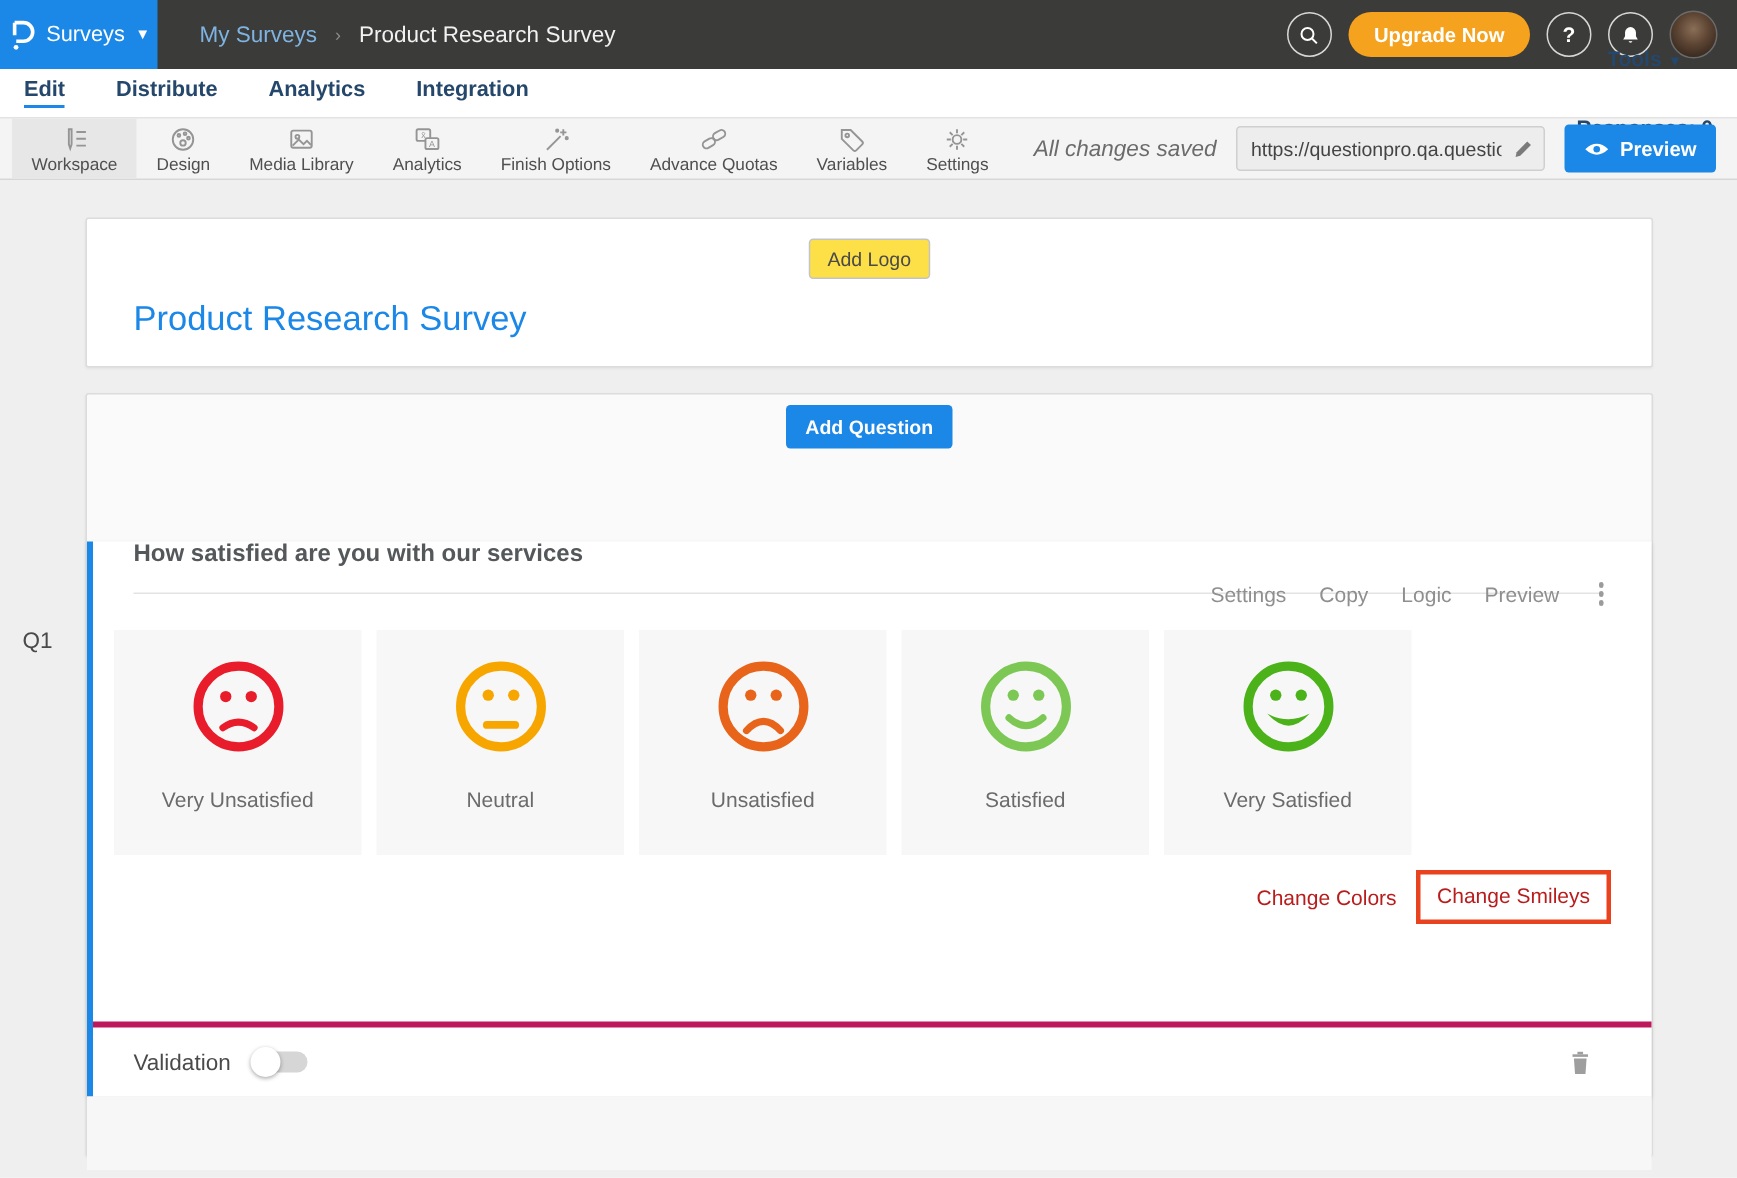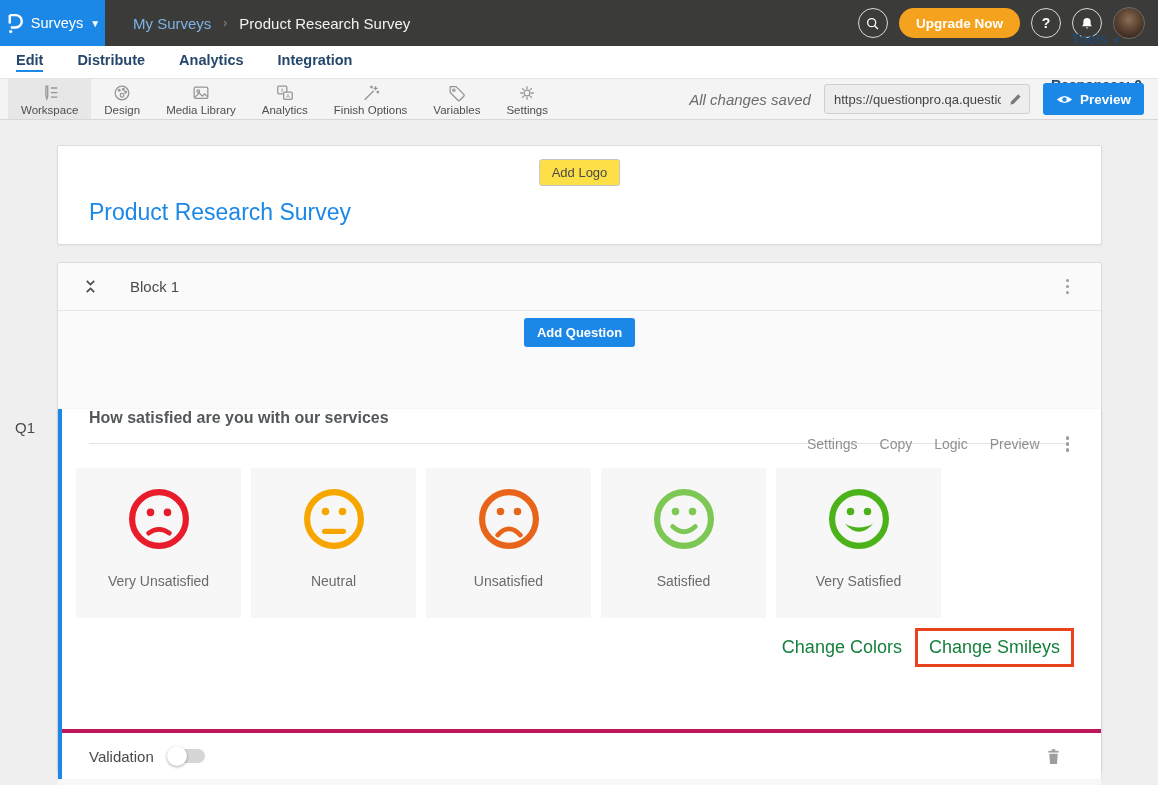--- a/index.html
+++ b/index.html
@@ -85,21 +85,21 @@
   .q-title { margin:56px 32px 0 27px; padding-bottom:16px; border-bottom:1px solid #e3e3e3;
     font-size:16px; font-weight:bold; color:#54585a; }
   .smiley-row { display:flex; gap:10px; margin:24px 17px 0 14px; }
   .smiley-card { width:165px; height:150px; background:#f7f7f7; display:flex; flex-direction:column;
     align-items:center; cursor:pointer; }
   .smiley-icon { margin-top:17px; display:flex; }
   .smiley-icon svg { stroke:currentColor; fill:none; }
   .smiley-label { margin-top:20px; font-size:14px; color:#6b6b6b; }
   .links-row { display:flex; justify-content:flex-end; align-items:center; gap:13px;
     margin:10px 27px 0 0; }
-  .change-link { font-size:18px; color:#15803d; cursor:pointer; }
+  .change-link { font-size:14px; color:#b91c1c; cursor:pointer; }
   .highlight-box { border:3px solid #e8431e; padding:6px 11px; }
   .validation-row { position:absolute; left:0; right:0; bottom:0; height:50px;
     border-top:4px solid #be185d; display:flex; align-items:center; }
   .validation-label { margin-left:27px; font-size:15px; color:#4a4a4a; }
   .toggle { margin-left:15px; width:36px; height:14px; border-radius:7px; background:#d6d6d6;
     position:relative; cursor:pointer; }
   .toggle .knob { position:absolute; left:-2px; top:-3px; width:20px; height:20px;
     border-radius:50%; background:#fff; box-shadow:0 1px 3px rgba(0,0,0,.35); }
   .trash-btn { margin-left:auto; margin-right:40px; cursor:pointer; display:flex; }
 
@@ -215,20 +215,29 @@
           <path d="M16 3.5 v4.5 M13.7 5.8 h4.6"></path>
           <circle cx="18.5" cy="10" r="0.8"></circle>
           <circle cx="11.5" cy="4.5" r="0.8"></circle>
         </svg>
     </span>
     <span class="t-label">Finish Options</span>
   </div>
   <div class="tool-item">
     <span style="display:flex">
       <svg viewBox="0 0 22 22" width="20" height="20">
+          <rect x="2.5" y="11" width="9.5" height="5.5" rx="2.75" transform="rotate(-30 7.25 13.75)"></rect>
+          <rect x="10" y="5" width="9.5" height="5.5" rx="2.75" transform="rotate(-30 14.75 7.75)"></rect>
+        </svg>
+    </span>
+    <span class="t-label">Advance Quotas</span>
+  </div>
+  <div class="tool-item">
+    <span style="display:flex">
+      <svg viewBox="0 0 22 22" width="20" height="20">
           <path d="M3.5 4 h6.5 l8.5 8.5 a1.5 1.5 0 0 1 0 2.1 l-4.4 4.4 a1.5 1.5 0 0 1 -2.1 0 L3.5 10.5 z"></path>
           <circle cx="7.5" cy="8" r="1.3"></circle>
         </svg>
     </span>
     <span class="t-label">Variables</span>
   </div>
   <div class="tool-item">
     <span style="display:flex">
       <svg viewBox="0 0 22 22" width="20" height="20">
           <circle cx="11" cy="11" r="3.2"></circle>
@@ -264,33 +273,20 @@
 
   <span class="q-id">Q1</span>
 
   <div class="card survey-card">
     <button class="add-logo-btn">Add Logo</button>
     <div class="survey-title">Product Research Survey</div>
   </div>
 
   <div class="card block-card">
 
-    <div class="block-header">
-      <span class="collapse-icon">
-        <svg viewBox="0 0 14 16" width="13" height="15">
-            <path d="M3 2 l4 4 4 -4 M3 14 l4 -4 4 4" fill="none" stroke="#4a4a4a" stroke-width="1.8"></path>
-          </svg>
-      </span>
-      <span class="block-title">Block 1</span>
-      <span class="dots">
-          <i></i>
-          <i></i>
-          <i></i>
-        </span>
-    </div>
 
     <div class="addq-row">
       <button class="btn-primary">Add Question</button>
     </div>
 
     <div class="question-card">
       <div class="q-actions">
         <span class="q-link">Settings</span>
         <span class="q-link">Copy</span>
         <span class="q-link">Logic</span>

